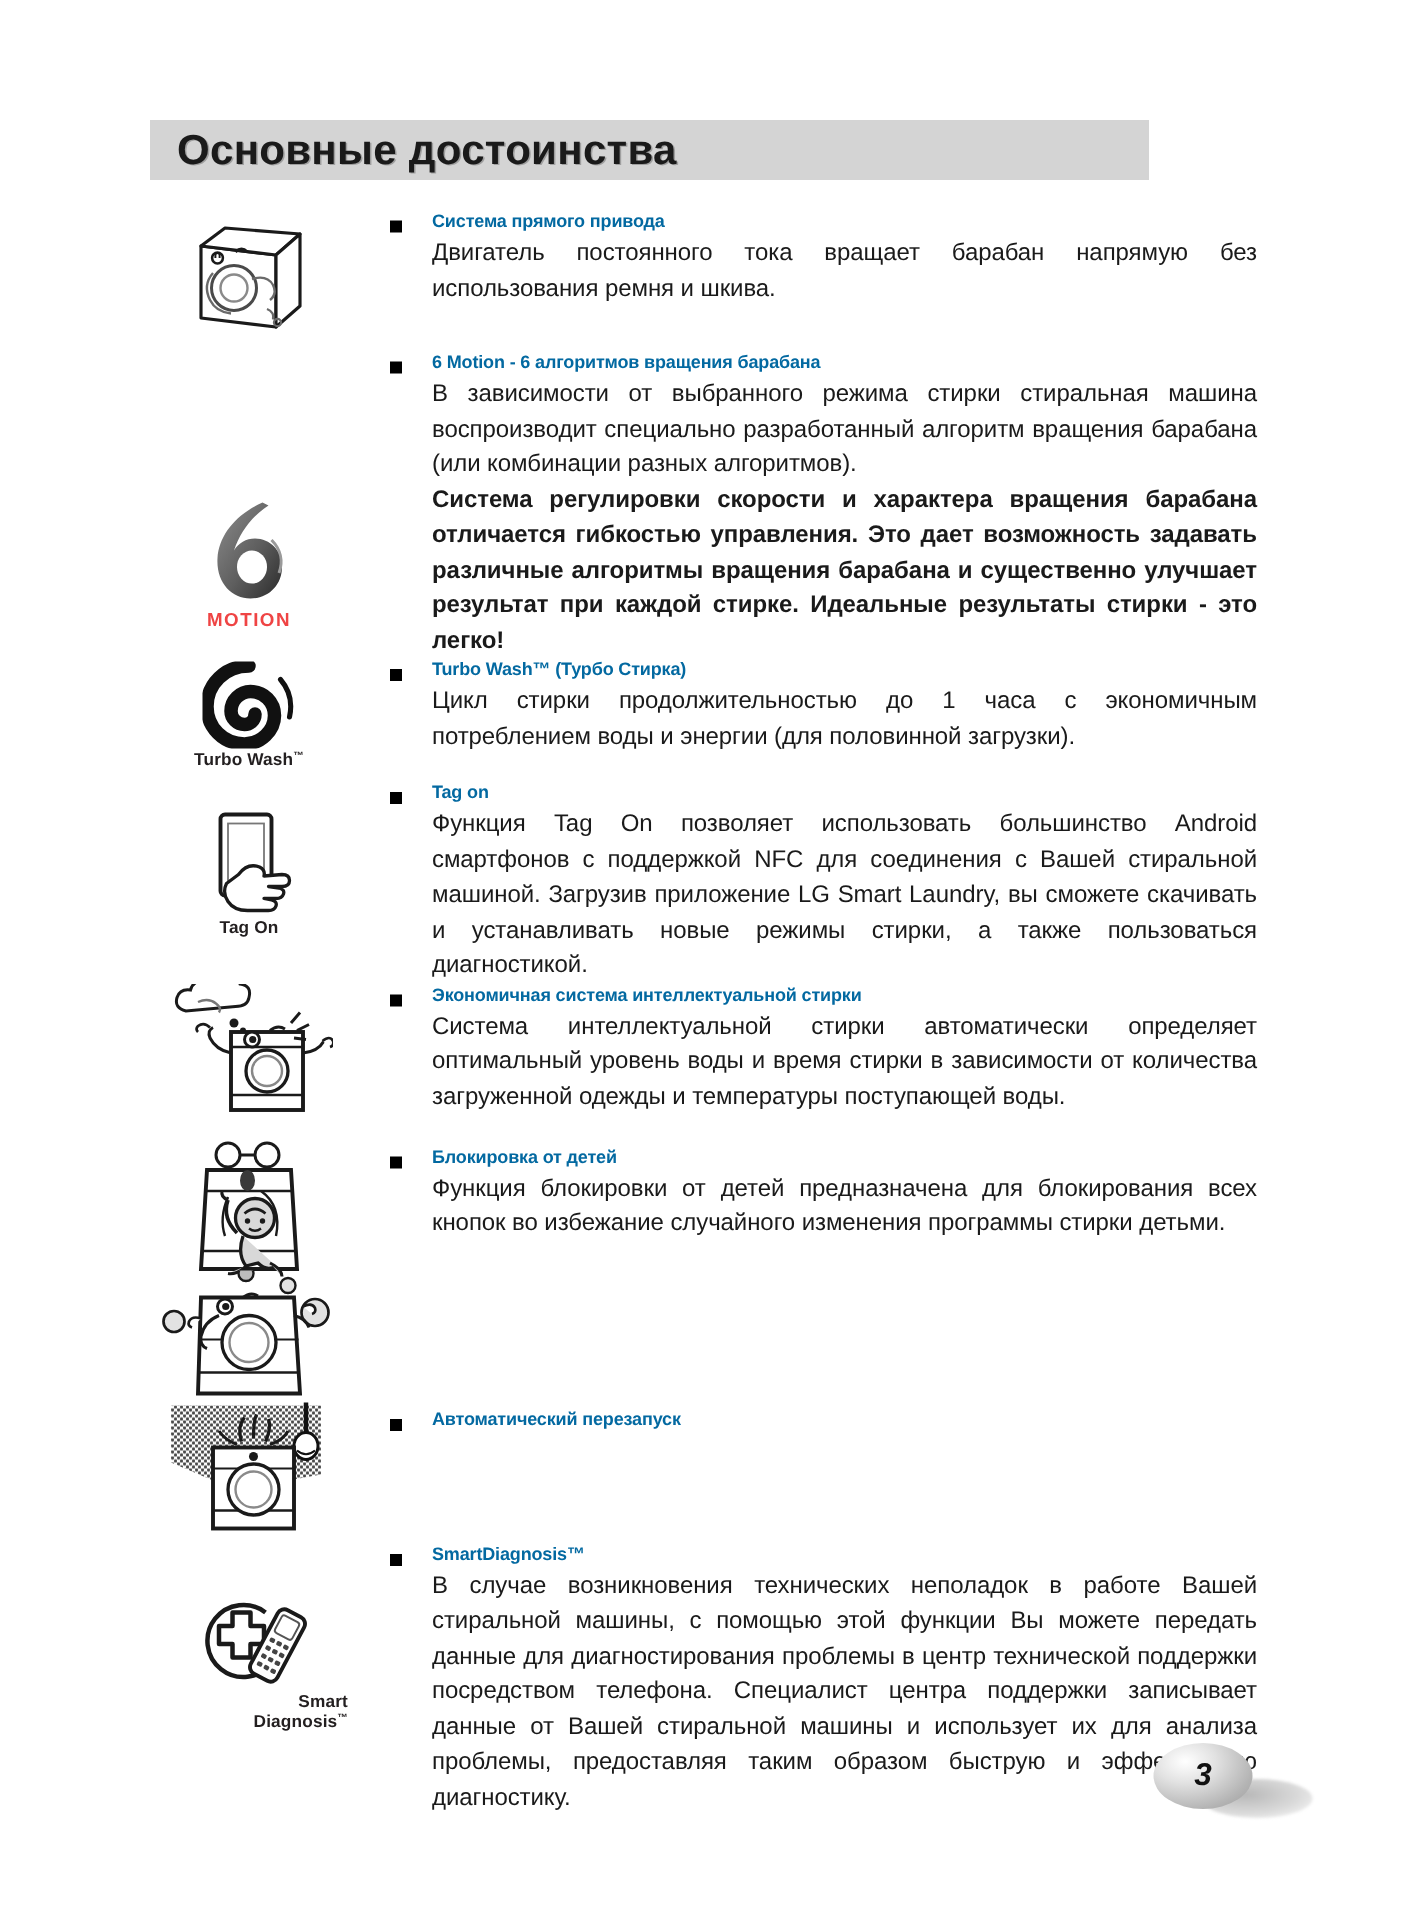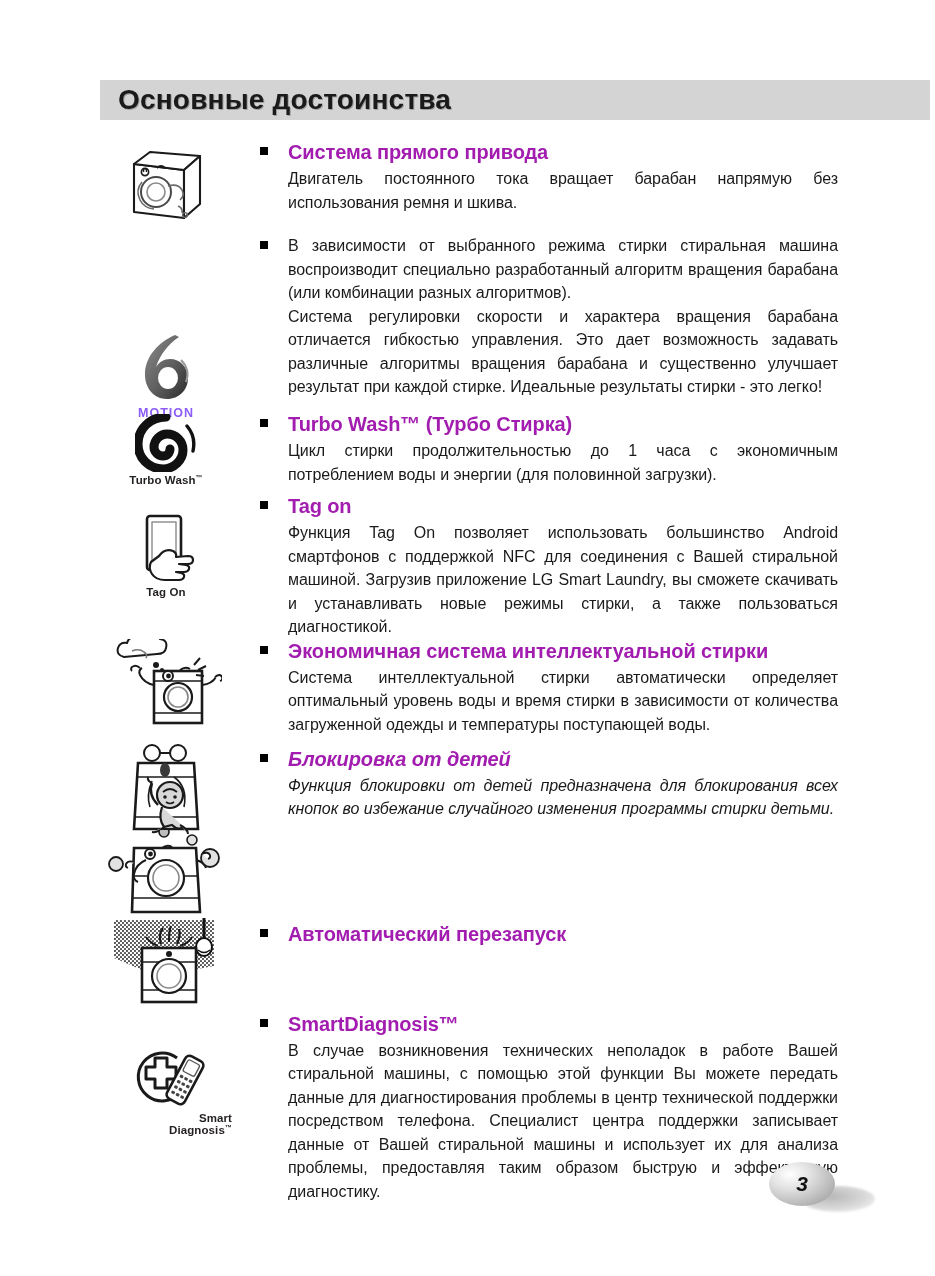--- a/index.html
+++ b/index.html
@@ -14,21 +14,21 @@
     font-family: "Liberation Sans", sans-serif;
     color: #000000;
     overflow: hidden;
   }
 
   
   .banner {
     position: absolute;
     left: 100px;
     top: 80px;
-    width: 830px;
+    width: 666px;
     height: 40px;
     background: #d4d4d4;
     display: flex;
     align-items: center;
   }
   .banner-title {
     font-size: 28px;
     font-weight: bold;
     letter-spacing: 0.2px;
     padding-left: 18px;
@@ -58,54 +58,54 @@
   }
   .icon-cell svg { display: block; margin: 0 auto; }
   .icon-caption {
     font-size: 11.5px;
     font-weight: bold;
     color: #231f20;
     margin-top: 2px;
     line-height: 1.12;
     letter-spacing: 0.1px;
   }
-  .icon-caption.grey { color: #8b5cf6; font-size: 12.5px; letter-spacing: 1px; }
+  .icon-caption.grey { color: #ef4444; font-size: 12.5px; letter-spacing: 1px; }
   .icon-caption .tm { font-size: 7px; vertical-align: top; }
 
   .text-cell {
     margin-left: 160px;
     padding-left: 28px;
     position: relative;
   }
   .bullet {
     position: absolute;
     left: 0px;
     top: 7px;
     width: 8px;
     height: 8px;
     background: #000;
   }
   h2.f-title {
     margin: 0 0 2px 0;
-    font-size: 20px;
+    font-size: 12px;
     font-weight: bold;
     line-height: 1.25;
-    color: #a21caf;
+    color: #0369a1;
     letter-spacing: -0.1px;
   }
   p.f-body {
     margin: 0;
     font-size: 16px;
     line-height: 1.47;
     text-align: justify;
     text-justify: inter-word;
     color: #1a1a1a;
     letter-spacing: -0.05px;
   }
-  p.f-body + p.f-body { margin-top: 0; }
+  p.f-body + p.f-body { margin-top: 0; font-weight: bold; }
 
   
   .pagenum-wrap {
     position: absolute;
     left: 765px;
     top: 1160px;
     width: 120px;
     height: 70px;
   }
   .pagenum-shadow {
@@ -181,20 +181,21 @@
           </linearGradient>
         </defs>
         <path d="M46 5 C28 13 17 27 16 42 C15 58 25 69 38 69 C50 69 59 60 59 48 C59 37 51 29 41 29 C35 29 30 32 27 37 C31 25 39 14 50 7 Z" fill="url(#g6)"></path>
         <ellipse cx="39" cy="48" rx="10" ry="11" fill="#ffffff"></ellipse>
         <path d="M52 30 C58 36 60 44 57 52" fill="none" stroke="#9a9a9a" stroke-width="2"></path>
       </svg>
       <div class="icon-caption grey">MOTION</div>
     </div>
     <div class="text-cell">
       <span class="bullet"></span>
+      <h2 class="f-title">6 Motion - 6 алгоритмов вращения барабана</h2>
       <p class="f-body">В зависимости от выбранного режима стирки стиральная машина воспроизводит специально разработанный алгоритм вращения барабана (или комбинации разных алгоритмов).</p>
       <p class="f-body">Система регулировки скорости и характера вращения барабана отличается гибкостью управления. Это дает возможность задавать различные алгоритмы вращения барабана и существенно улучшает результат при каждой стирке. Идеальные результаты стирки - это легко!</p>
     </div>
   </div>
 
   <div class="feature" style="min-height:82px;">
     <div class="icon-cell" style="top:2px;">
       <svg width="62" height="58" viewBox="0 0 62 58" aria-hidden="true">
         <path d="M31 3 C15 3 3 15 3 30 C3 44 14 55 28 55 C39 55 48 46 48 36 C48 27 41 20 32 20 C25 20 19 26 19 33 C19 38 23 42 28 42 C32 42 35 39 35 35" fill="none" stroke="#111" stroke-width="9" stroke-linecap="round"></path>
         <path d="M52 12 C58 19 60 28 58 37" fill="none" stroke="#111" stroke-width="3.4" stroke-linecap="round"></path>
@@ -246,21 +247,21 @@
         <path d="M105 38 q5 -4 7 0 q1 3 -2 4" fill="#fff" stroke="#1a1a1a" stroke-width="1.8"></path>
       </svg>
     </div>
     <div class="text-cell">
       <span class="bullet"></span>
       <h2 class="f-title">Экономичная система интеллектуальной стирки</h2>
       <p class="f-body">Система интеллектуальной стирки автоматически определяет оптимальный уровень воды и время стирки в зависимости от количества загруженной одежды и температуры поступающей воды.</p>
     </div>
   </div>
 
-  <div class="feature" style="min-height:85px;font-style:italic;">
+  <div class="feature" style="min-height:85px;">
     <div class="icon-cell" style="top:-4px;">
       <svg width="96" height="92" viewBox="0 0 96 92" aria-hidden="true">
         <circle cx="34" cy="10" r="8" fill="#fff" stroke="#1a1a1a" stroke-width="2"></circle>
         <circle cx="60" cy="10" r="8" fill="#fff" stroke="#1a1a1a" stroke-width="2"></circle>
         <line x1="42" y1="10" x2="52" y2="10" stroke="#1a1a1a" stroke-width="2"></line>
         <path d="M20 20 L76 20 L80 86 L16 86 Z" fill="#fff" stroke="#1a1a1a" stroke-width="2.6"></path>
         <line x1="18" y1="34" x2="78" y2="34" stroke="#1a1a1a" stroke-width="1.6"></line>
         <line x1="17" y1="74" x2="79" y2="74" stroke="#1a1a1a" stroke-width="1.6"></line>
         <ellipse cx="47" cy="27" rx="5" ry="7" fill="#3a3a3a"></ellipse>
         <path d="M56 34 q14 10 10 30" fill="none" stroke="#1a1a1a" stroke-width="1.6"></path>

